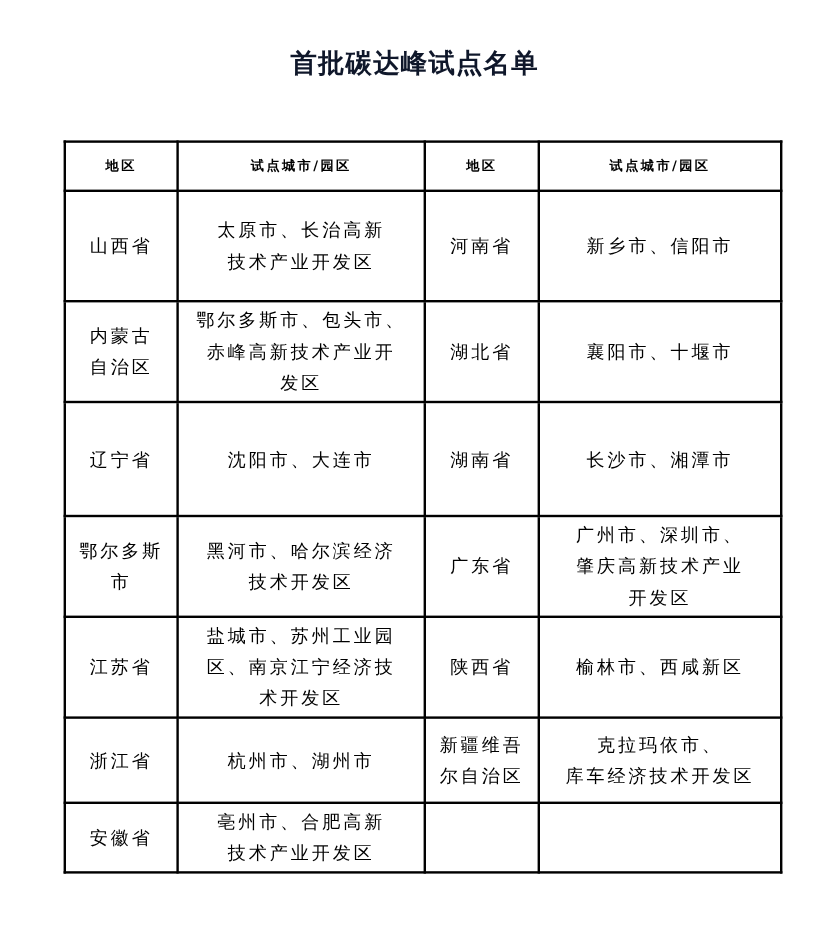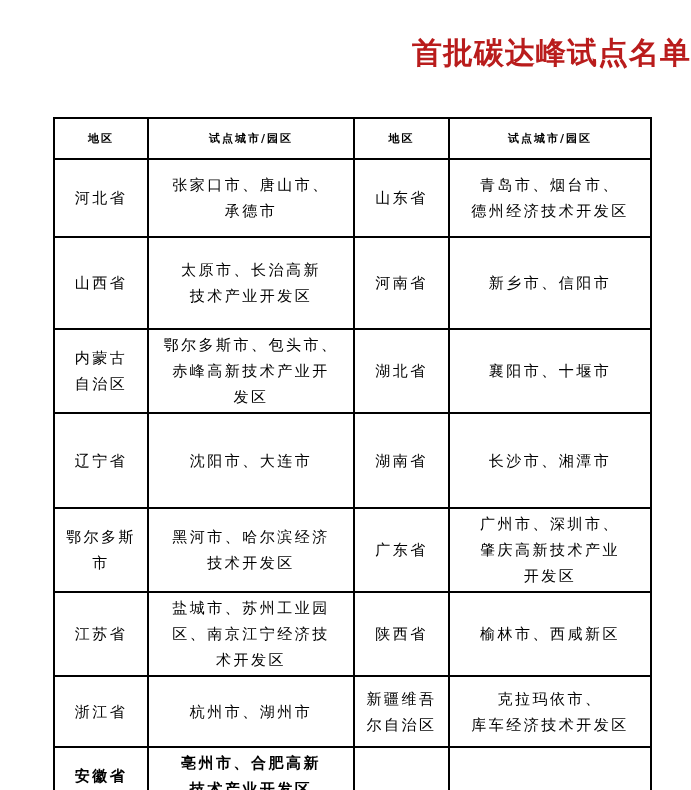--- a/index.html
+++ b/index.html
@@ -7,27 +7,27 @@
     margin: 0; padding: 0;
     width: 691px; height: 790px;
     background: #ffffff;
     color: #000000;
     font-family: "DejaVu Serif", "Liberation Serif", serif;
     overflow: hidden;
   }
   .page { width: 691px; height: 790px; position: relative; }
   .title {
     margin: 38px 0 0 0;
-    text-align: right;
+    text-align: center;
     font-family: "DejaVu Serif", "Liberation Serif", serif;
     font-weight: bold;
-    font-size: 30px;
+    font-size: 22px;
     line-height: 30px;
     letter-spacing: 1px;
-    color: #b91c1c;
+    color: #0f172a;
   }
   table.pilot-table {
     border-collapse: collapse;
     table-layout: fixed;
     margin: 49px 0 0 53px;
     width: 597px;
   }
   col.c-region-l { width: 94px; }
   col.c-cities-l { width: 206px; }
   col.c-region-r { width: 95px; }
@@ -53,21 +53,21 @@
     line-height: 26px;
     letter-spacing: 2.5px;
   }
   tr.r0 { height: 78px; }
   tr.r1 { height: 92px; }
   tr.r2 { height: 84px; margin-left: 29px; }
   tr.r3 { height: 95px; }
   tr.r4 { height: 80px; }
   tr.r5 { height: 82px; }
   tr.r6 { height: 71px; }
-  tr.r7 { height: 54px; font-weight: bold; }
+  tr.r7 { height: 54px; }
 </style>
 </head>
 <body>
 
 <div class="page">
 
   <h1 class="title">首批碳达峰试点名单</h1>
 
   <table class="pilot-table">
     <colgroup>
@@ -78,28 +78,20 @@
     </colgroup>
     <thead>
       <tr class="hrow">
         <th>地区</th>
         <th>试点城市/园区</th>
         <th>地区</th>
         <th>试点城市/园区</th>
       </tr>
     </thead>
     <tbody>
-      <tr class="r0">
-        <td>河北省</td>
-        <td>张家口市、唐山市、
-承德市</td>
-        <td>山东省</td>
-        <td>青岛市、烟台市、
-德州经济技术开发区</td>
-      </tr>
       <tr class="r1">
         <td>山西省</td>
         <td>太原市、长治高新
 技术产业开发区</td>
         <td>河南省</td>
         <td>新乡市、信阳市</td>
       </tr>
       <tr class="r2">
         <td>内蒙古
 自治区</td>

